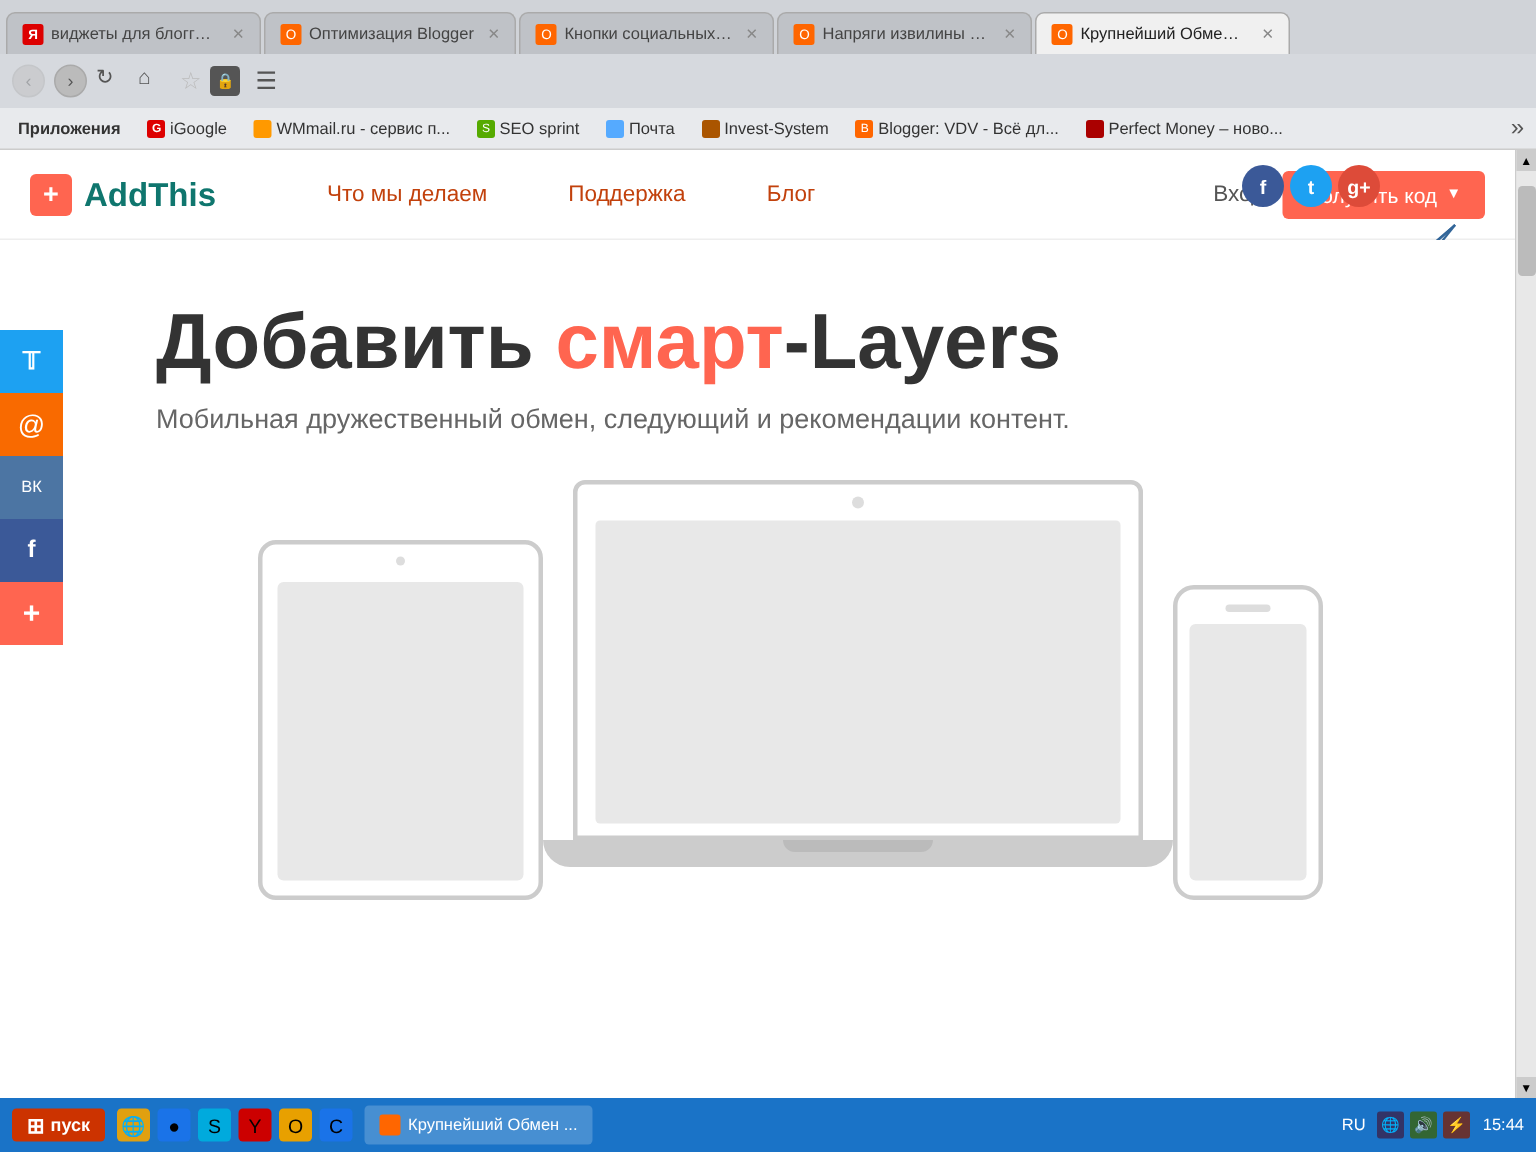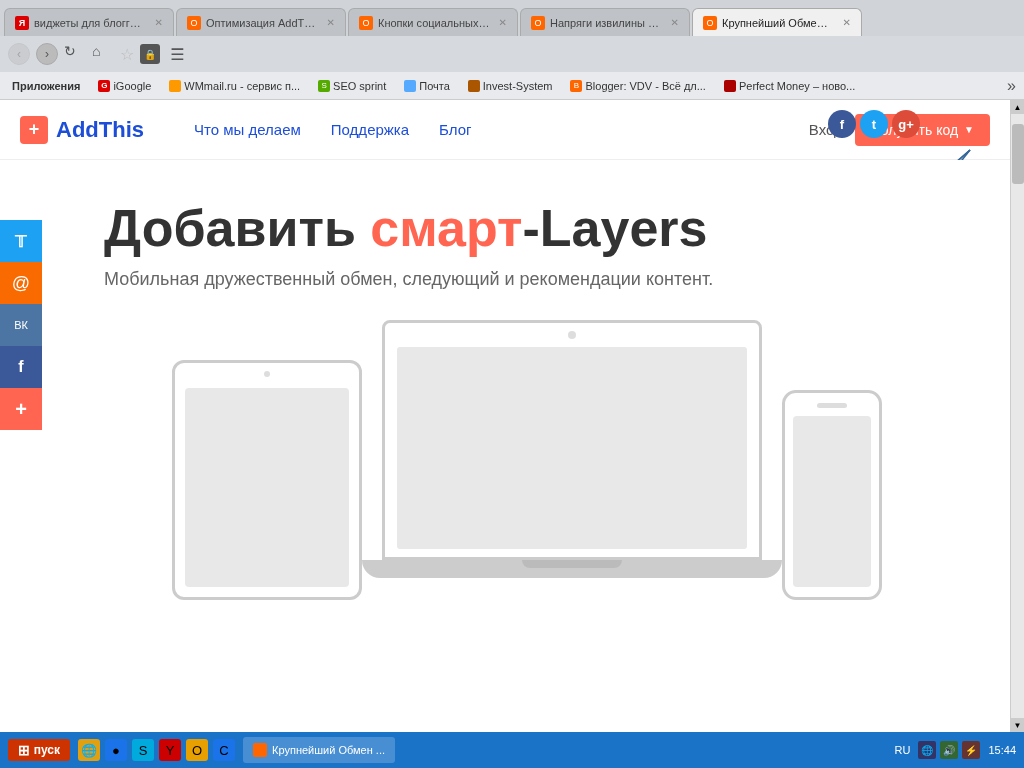--- a/index.html
+++ b/index.html
@@ -243,32 +243,33 @@
       display: flex;
       align-items: center;
       justify-content: center;
       color: white;
       font-size: 18px;
       font-weight: bold;
     }
     .logo-text {
       font-size: 22px;
       font-weight: bold;
-      color: #1d4ed8;
+      color: #0f766e;
     }
     .nav-links {
       display: flex;
       gap: 30px;
       margin-left: 20px;
     }
     .nav-link {
       font-size: 15px;
-      color: #1d4ed8;
+      color: #c2410c;
       text-decoration: none;
       cursor: pointer;
+      margin-left: 24px;
     }
     .nav-right {
       margin-left: auto;
       display: flex;
       align-items: center;
       gap: 12px;
     }
     .login-link {
       font-size: 15px;
       color: #555;
@@ -557,21 +558,21 @@
   <div class="tab-bar">
 
     <div class="tab">
       <div class="tab-favicon" style="background:#d00; border-radius:2px; display:flex;align-items:center;justify-content:center;color:white;font-size:9px;font-weight:bold;">Я</div>
       <span class="tab-text">виджеты для блоггер...</span>
       <span class="tab-close">✕</span>
     </div>
 
     <div class="tab">
       <div class="tab-favicon" style="background:#f60; border-radius:2px; display:flex;align-items:center;justify-content:center;color:white;font-size:9px;">O</div>
-      <span class="tab-text">Оптимизация AddThis</span>
+      <span class="tab-text">Оптимизация Blogger</span>
       <span class="tab-close">✕</span>
     </div>
 
     <div class="tab">
       <div class="tab-favicon" style="background:#f60; border-radius:2px; display:flex;align-items:center;justify-content:center;color:white;font-size:9px;">O</div>
       <span class="tab-text">Кнопки социальных се...</span>
       <span class="tab-close">✕</span>
     </div>
 
     <div class="tab">

